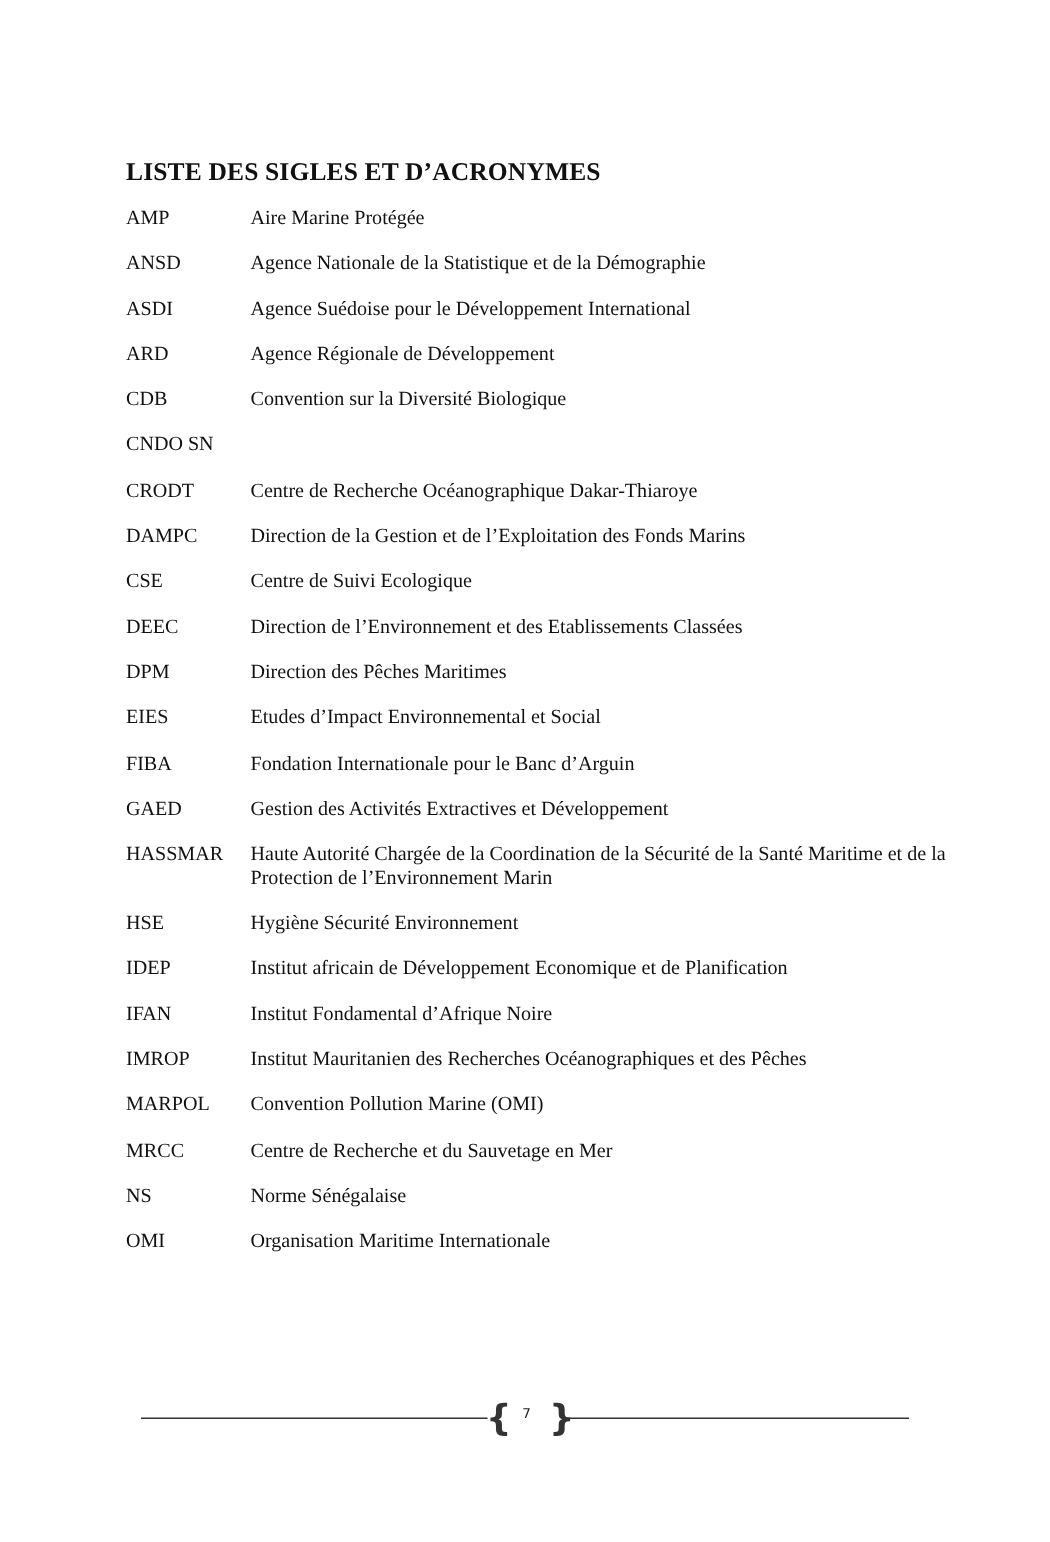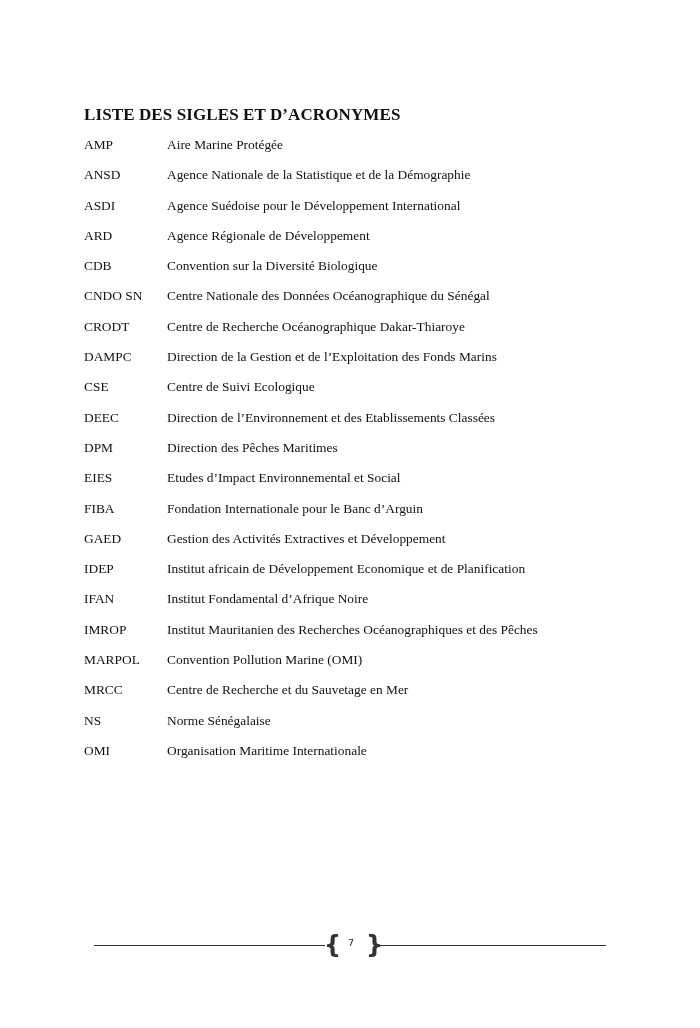--- a/index.html
+++ b/index.html
@@ -42,21 +42,20 @@
   <div class="row">
       <span class="abbr">ARD</span>
       <span class="def">Agence Régionale de Développement</span>
     </div>
   <div class="row">
       <span class="abbr">CDB</span>
       <span class="def">Convention sur la Diversité Biologique</span>
     </div>
   <div class="row">
       <span class="abbr">CNDO SN</span>
-      <span class="def">Centre Nationale des Données Océanographique du Sénégal</span>
     </div>
   <div class="row">
       <span class="abbr">CRODT</span>
       <span class="def">Centre de Recherche Océanographique Dakar-Thiaroye</span>
     </div>
   <div class="row">
       <span class="abbr">DAMPC</span>
       <span class="def">Direction de la Gestion et de l’Exploitation des Fonds Marins</span>
     </div>
   <div class="row">
@@ -75,20 +74,28 @@
       <span class="abbr">EIES</span>
       <span class="def">Etudes d’Impact Environnemental et Social</span>
     </div>
   <div class="row">
       <span class="abbr">FIBA</span>
       <span class="def">Fondation Internationale pour le Banc d’Arguin</span>
     </div>
   <div class="row">
       <span class="abbr">GAED</span>
       <span class="def">Gestion des Activités Extractives et Développement</span>
+    </div>
+  <div class="row tall">
+      <span class="abbr">HASSMAR</span>
+      <span class="def">Haute Autorité Chargée de la Coordination de la Sécurité de la Santé Maritime et de la Protection de l’Environnement Marin</span>
+    </div>
+  <div class="row">
+      <span class="abbr">HSE</span>
+      <span class="def">Hygiène Sécurité Environnement</span>
     </div>
   <div class="row">
       <span class="abbr">IDEP</span>
       <span class="def">Institut africain de Développement Economique et de Planification</span>
     </div>
   <div class="row">
       <span class="abbr">IFAN</span>
       <span class="def">Institut Fondamental d’Afrique Noire</span>
     </div>
   <div class="row">

